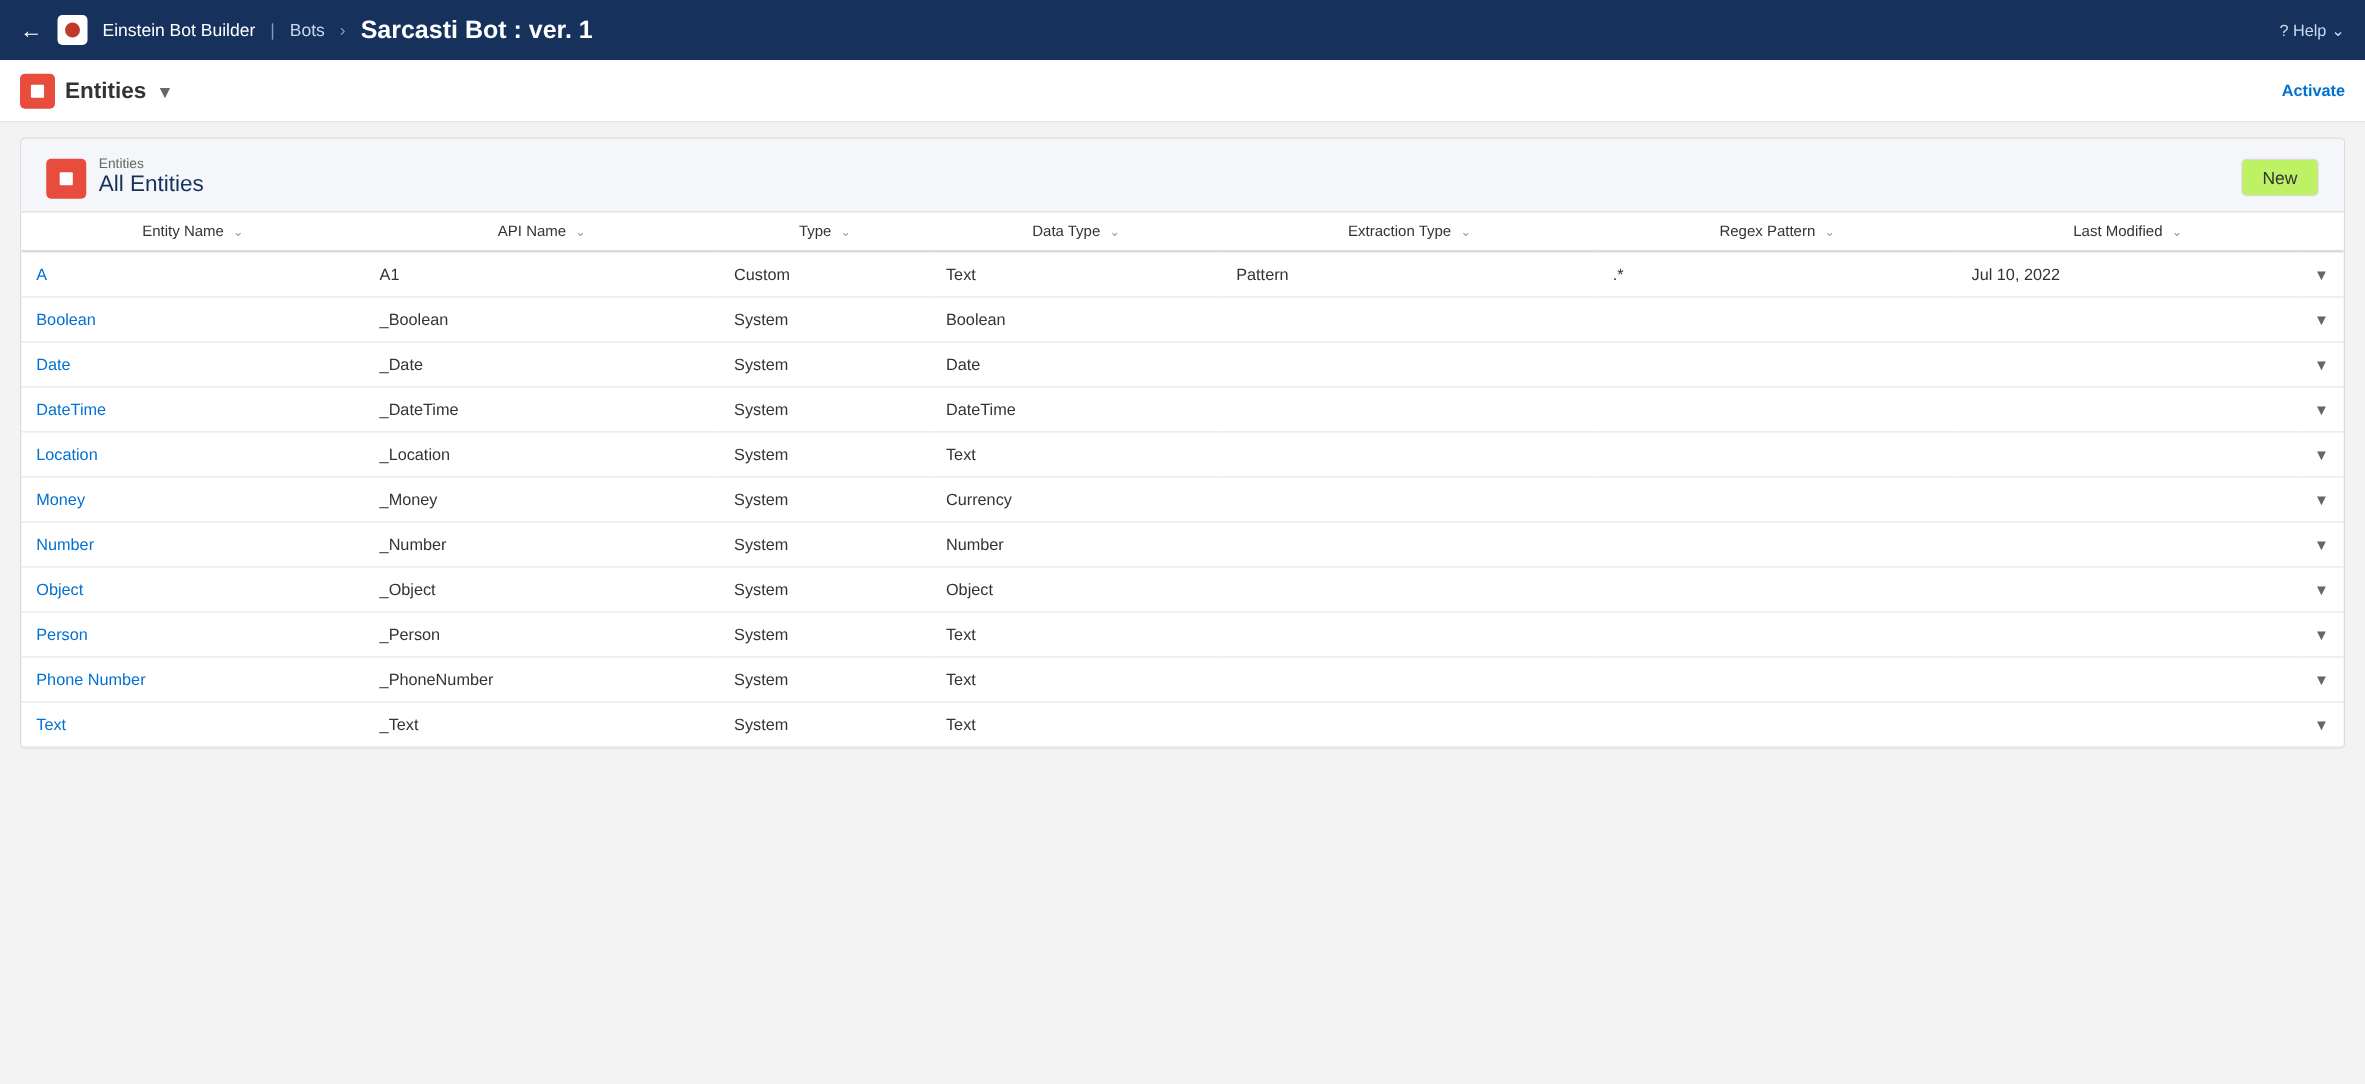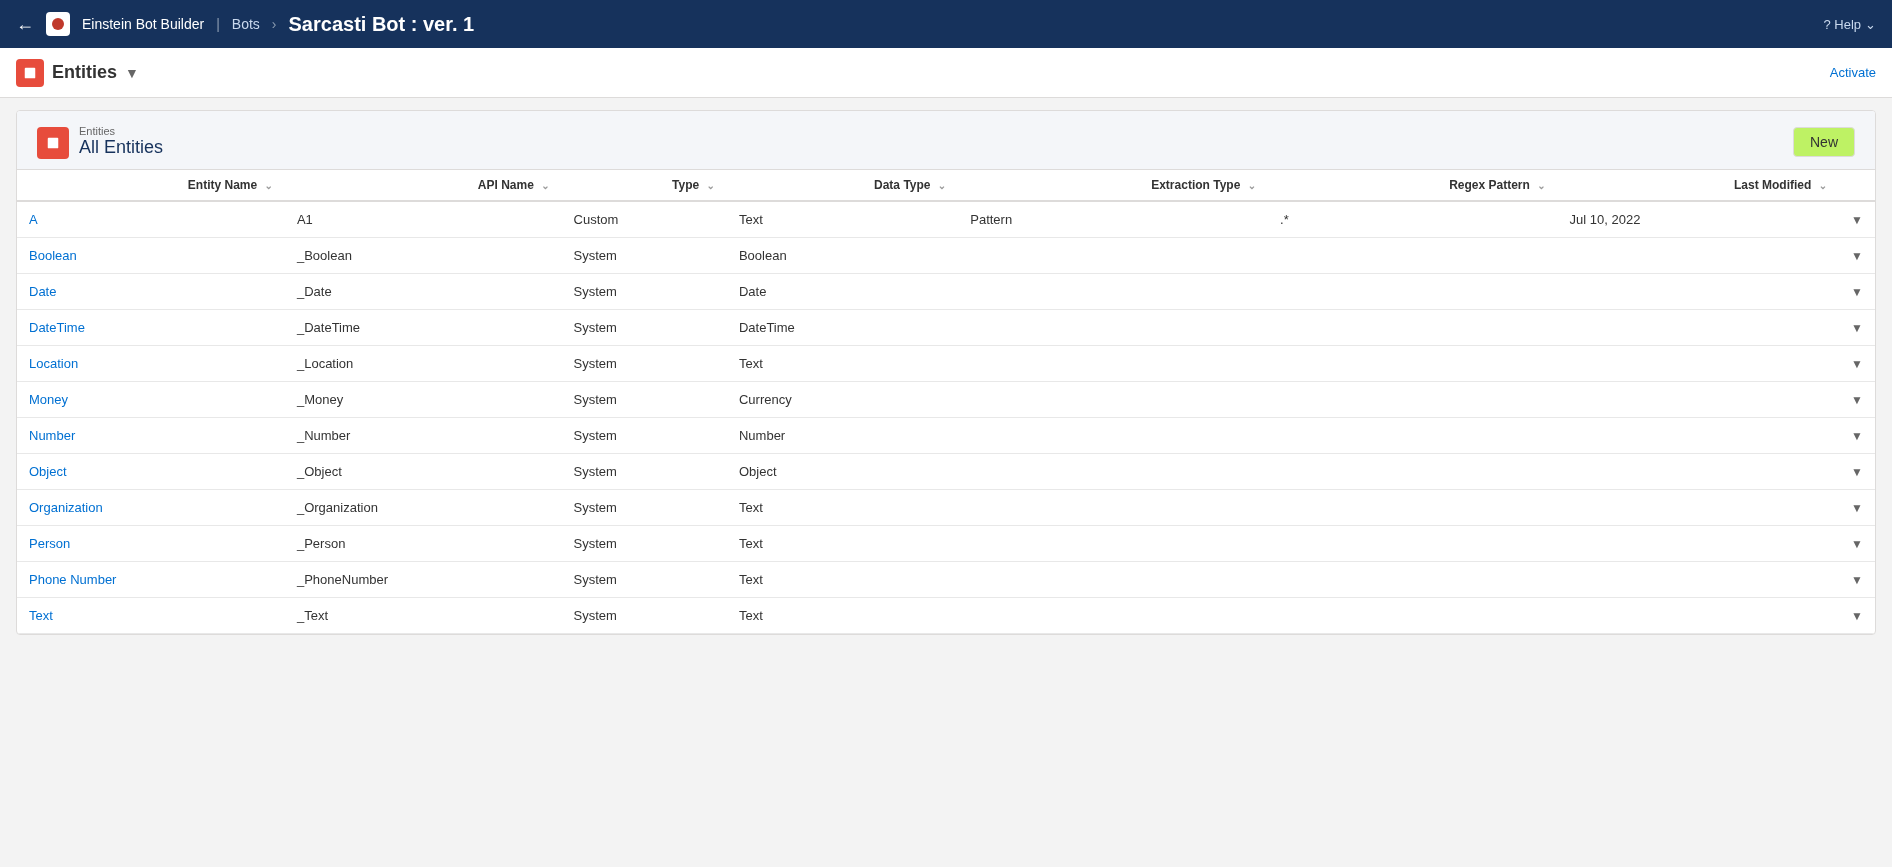--- a/index.html
+++ b/index.html
@@ -60,21 +60,21 @@
       font-size: 14px;
       font-weight: bold;
     }
     .sub-header .title { font-size: 18px; font-weight: 600; color: #333; }
     .sub-header .chevron { color: #666; cursor: pointer; font-size: 14px; }
     .sub-header .spacer { flex: 1; }
     .sub-header .activate-btn {
       color: #0070d2;
       font-size: 13px;
       cursor: pointer;
-      font-weight: 400;
+      font-weight: 700;
     }
 
     
     .main-content {
       padding: 12px 16px;
       background: #f3f3f3;
       min-height: calc(100vh - 98px);
     }
 
     
@@ -120,22 +120,22 @@
       font-weight: 500;
       color: #333;
       cursor: pointer;
     }
 
     
     .entities-table { width: 100%; border-collapse: collapse; }
     .entities-table thead tr { border-bottom: 2px solid #dddbda; }
     .entities-table th {
       padding: 8px 12px;
-      text-align: right;
-      font-weight: 700;
+      text-align: center;
+      font-weight: 400;
       font-size: 12px;
       color: #333;
       background: #fff;
       white-space: nowrap;
     }
     .entities-table th .sort-icon { color: #999; font-size: 10px; margin-left: 4px; }
     .entities-table td {
       padding: 10px 12px;
       font-size: 13px;
       border-bottom: 1px solid #e8e8e8;
@@ -309,30 +309,20 @@
               <td><a class="entity-link">Object</a></td>
               <td>_Object</td>
               <td>System</td>
               <td>Object</td>
               <td></td>
               <td></td>
               <td></td>
               <td style="text-align: center;"><span class="row-action">▼</span></td>
             </tr>
             <tr>
-              <td><a class="entity-link">Organization</a></td>
-              <td>_Organization</td>
-              <td>System</td>
-              <td>Text</td>
-              <td></td>
-              <td></td>
-              <td></td>
-              <td style="text-align: center;"><span class="row-action">▼</span></td>
-            </tr>
-            <tr>
               <td><a class="entity-link">Person</a></td>
               <td>_Person</td>
               <td>System</td>
               <td>Text</td>
               <td></td>
               <td></td>
               <td></td>
               <td style="text-align: center;"><span class="row-action">▼</span></td>
             </tr>
             <tr>

